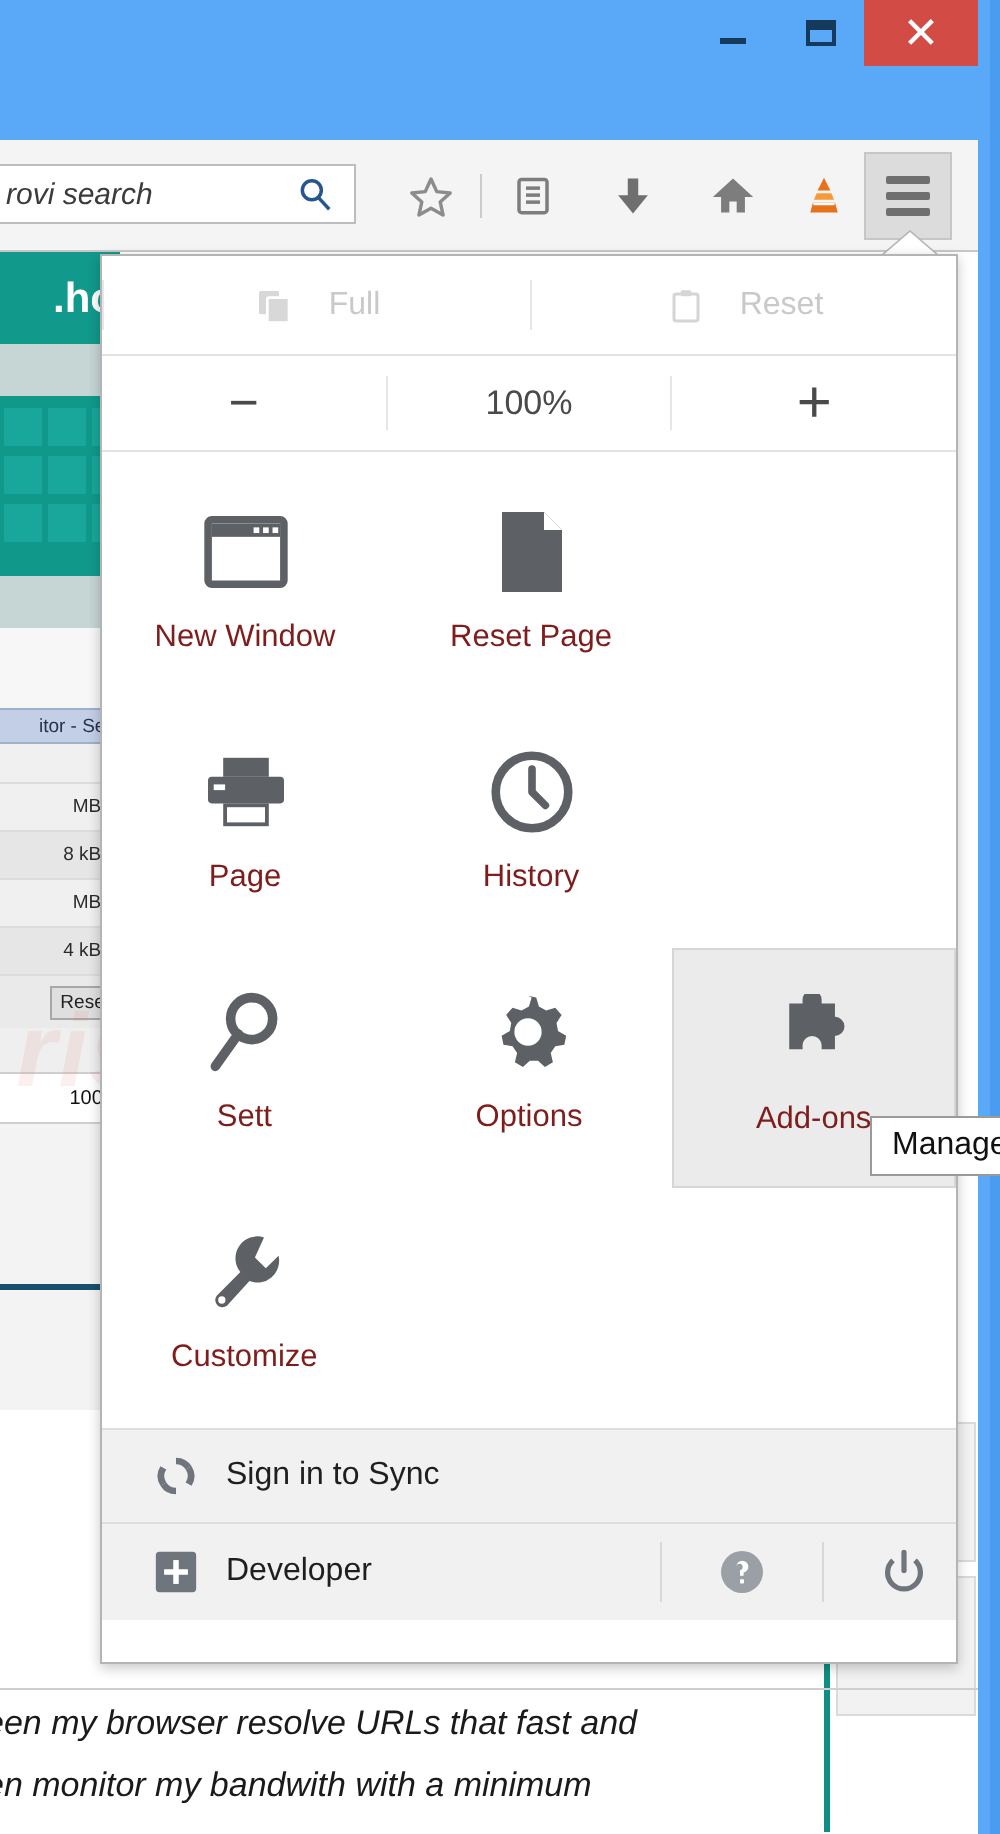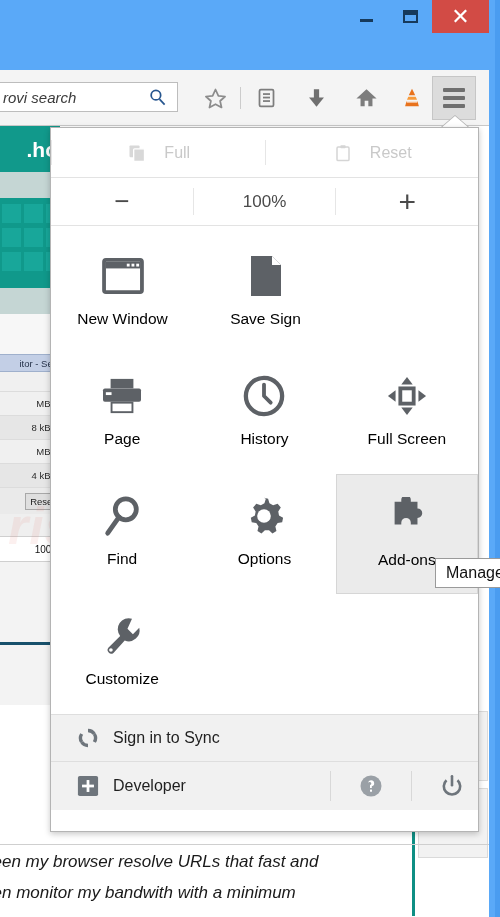--- a/index.html
+++ b/index.html
@@ -170,21 +170,21 @@
   .zbtn.zminus { font-size: 26px; font-weight: 300; }
   .zbtn.zplus  { font-size: 30px; font-weight: 300; }
   .z-sep { width:1px; background:#e6e6e6; margin: 10px 0; }
 
   
   .grid { padding: 8px 0 0 0; }
   .grow { display:flex; }
   .gcell {
     width: 143px; height: 120px; display:flex; flex-direction:column;
     align-items:center; justify-content:flex-start; padding-top: 14px;
-    color: #000000; font-size: 15.5px; text-align:center;
+    color: #7f1d1d; font-size: 15.5px; text-align:center;
   }
   .gcell .gicon { height: 56px; display:flex; align-items:center; justify-content:center; }
   .gcell .glabel { margin-top: 4px; line-height: 21px; }
   .gcell.hover { background: #ebebeb; border: 1px solid #d6d6d6; }
   .signrow {
     height: 48px; background:#f1f1f1; display:flex; align-items:center;
     padding-left: 26px; gap: 14px; border-bottom:1px solid #dedede; border-top:1px solid #dedede;
     font-size: 16px; color:#1f1f1f;
   }
   .custrow {
@@ -389,21 +389,21 @@
           </span>
           <span class="glabel">New Window</span>
         </div>
         <div class="gcell">
           <span class="gicon">
             <svg class="ico" width="34" height="42" viewBox="0 0 34 42">
               <path d="M2,1 L23,1 L32,10 L32,41 L2,41 Z" fill="#5d6166"></path>
               <path d="M23,1 L23,10 L32,10 Z" fill="#ffffff"></path>
             </svg>
           </span>
-          <span class="glabel">Save Sign</span>
+          <span class="glabel">Reset Page</span>
         </div>
       </div>
 
       <div class="grow">
         <div class="gcell">
           <span class="gicon">
             <svg class="ico" width="42" height="38" viewBox="0 0 44 40">
               <rect x="10" y="2" width="24" height="10" fill="#5d6166"></rect>
               <rect x="2" y="12" width="40" height="14" rx="2" fill="#5d6166"></rect>
               <rect x="5" y="16" width="6" height="3" fill="#ffffff"></rect>
@@ -415,43 +415,31 @@
         </div>
         <div class="gcell">
           <span class="gicon">
             <svg class="ico" width="42" height="42" viewBox="0 0 44 44">
               <circle cx="22" cy="22" r="19" fill="none" stroke="#5d6166" stroke-width="4.5"></circle>
               <path d="M22,10 L22,22 L29,29" fill="none" stroke="#5d6166" stroke-width="4" stroke-linecap="round" stroke-linejoin="round"></path>
             </svg>
           </span>
           <span class="glabel">History</span>
         </div>
-        <div class="gcell">
-          <span class="gicon">
-            <svg class="ico" width="42" height="40" viewBox="0 0 44 42">
-              <rect x="15" y="13" width="14" height="16" fill="none" stroke="#5d6166" stroke-width="4"></rect>
-              <polygon points="22,1 28,9 16,9" fill="#5d6166"></polygon>
-              <polygon points="22,41 28,33 16,33" fill="#5d6166"></polygon>
-              <polygon points="2,21 10,15 10,27" fill="#5d6166"></polygon>
-              <polygon points="42,21 34,15 34,27" fill="#5d6166"></polygon>
-            </svg>
-          </span>
-          <span class="glabel">Full Screen</span>
-        </div>
       </div>
 
       <div class="grow">
         <div class="gcell">
           <span class="gicon">
             <svg class="ico" width="40" height="42" viewBox="0 0 40 44">
               <circle cx="24" cy="15" r="11" fill="none" stroke="#5d6166" stroke-width="5"></circle>
               <line x1="17" y1="23" x2="5" y2="40" stroke="#5d6166" stroke-width="5" stroke-linecap="round"></line>
             </svg>
           </span>
-          <span class="glabel">Find</span>
+          <span class="glabel">Sett</span>
         </div>
         <div class="gcell">
           <span class="gicon">
             <svg class="ico" width="40" height="40" viewBox="0 0 44 44">
               <path d="M22,2 l4.5,1 l1.5,5 l4,2.2 l5-1.6 l3.5,4 l-2.8,4.4 l0.8,4.5 l4.5,2.5 l-1,5 l-5,0.8 l-2.5,3.8 l1.2,5 l-4.4,2.6 l-3.8,-3.4 l-4.5,0 l-3.8,3.4 l-4.4,-2.6 l1.2,-5 l-2.5,-3.8 l-5,-0.8 l-1,-5 l4.5,-2.5 l0.8,-4.5 l-2.8,-4.4 l3.5,-4 l5,1.6 l4,-2.2 l1.5,-5 Z" fill="#5d6166"></path>
               <circle cx="22" cy="22" r="7.5" fill="#ffffff"></circle>
             </svg>
           </span>
           <span class="glabel">Options</span>
         </div>

